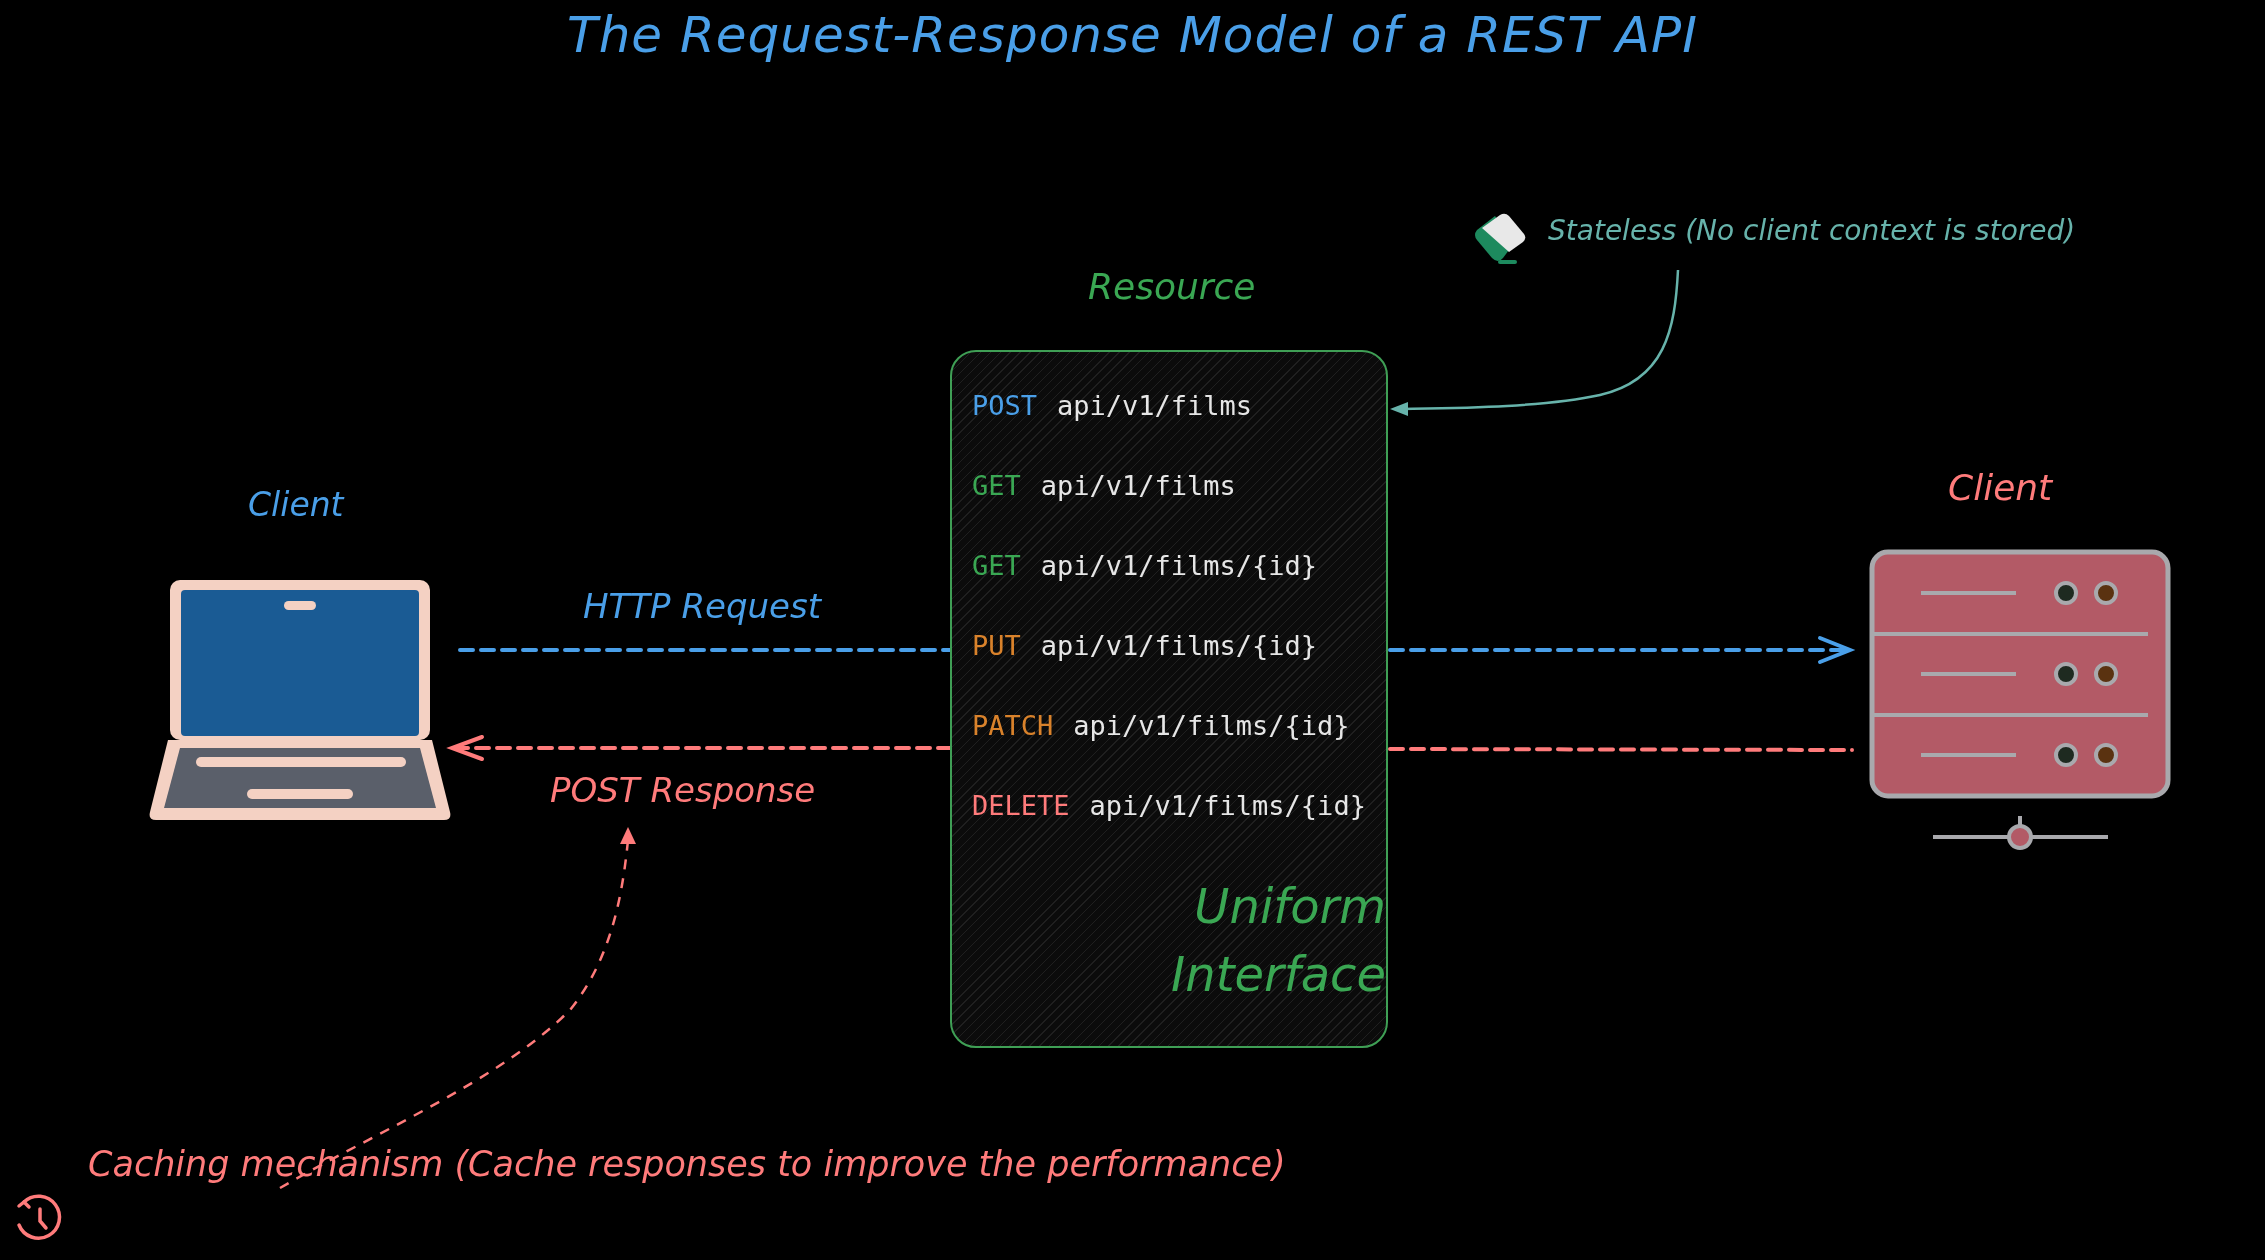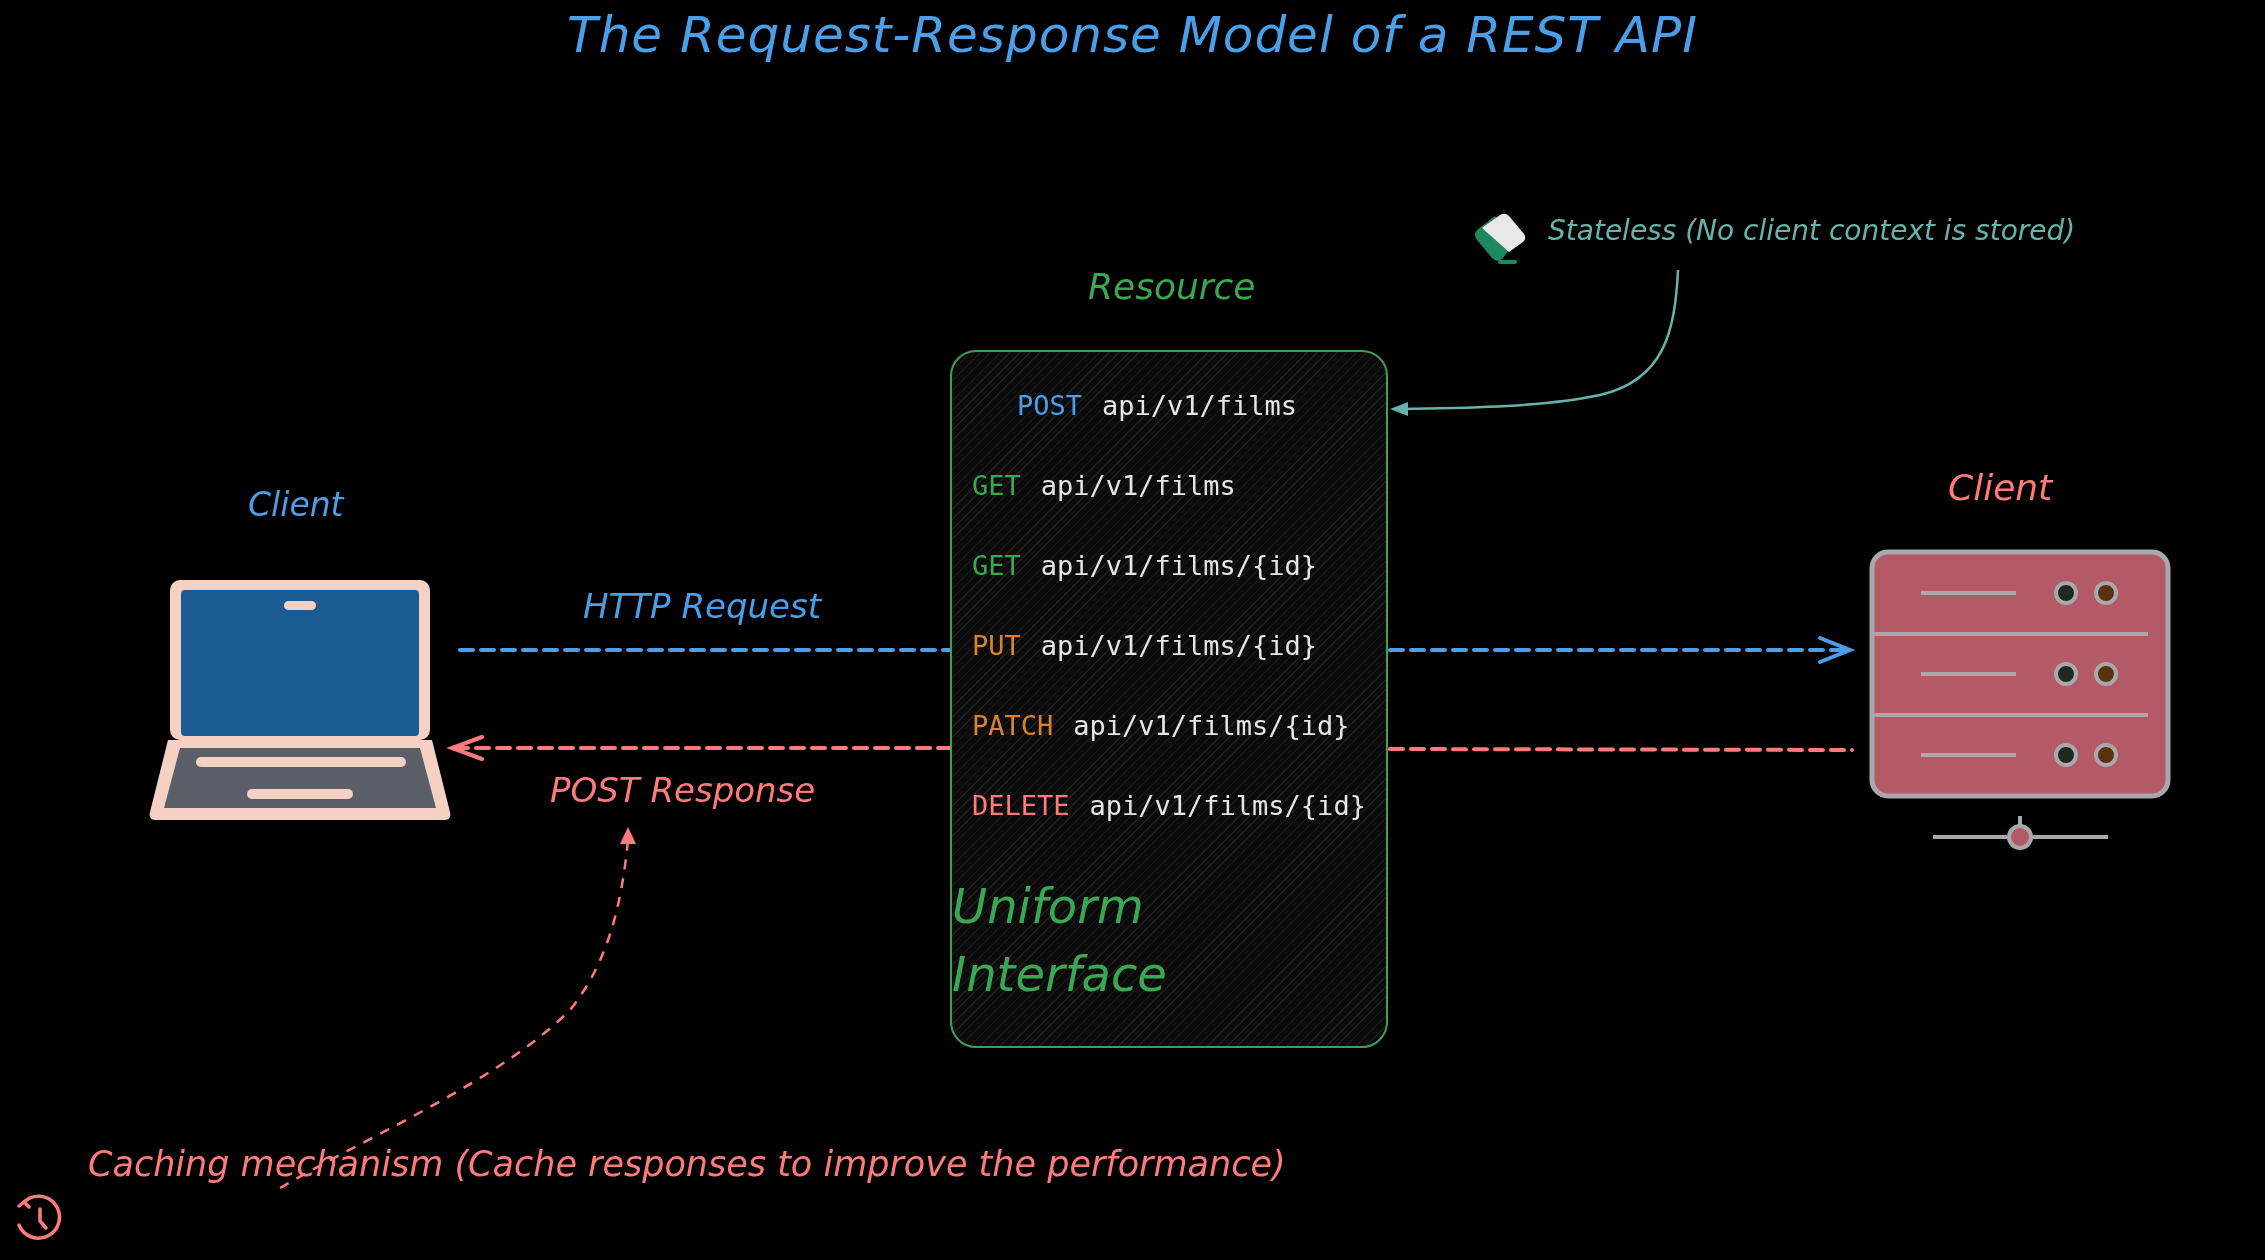--- a/index.html
+++ b/index.html
@@ -12,21 +12,21 @@
     .label-resource { left: 1088px; top: 266px; font-size: 36px; color: #3aa753; }
     .label-req { left: 583px; top: 586px; font-size: 34px; color: #4a9fe8; }
     .label-resp { left: 550px; top: 770px; font-size: 34px; color: #ff7b7b; }
     .stateless { left: 1548px; top: 214px; font-size: 28px; color: #67b3ab; }
     .caching { left: 88px; top: 1144px; font-size: 35px; color: #ff7b7b; }
     .resource-box { position: absolute; left: 950px; top: 350px; width: 438px; height: 698px;
                     border: 2px solid #3f9f55; border-radius: 26px; box-sizing: border-box;
                     background: repeating-linear-gradient(135deg, #0b0b0b 0 6px, #1f1f1f 6px 7px); }
     .ep { position: absolute; left: 20px; font-family: "DejaVu Sans Mono", monospace; font-size: 27px; color: #e6e6e6; white-space: nowrap; }
     .ep .m { margin-right: 20px; }
-    .uniform { position: absolute; left: 0; width: 100%; top: 520px; text-align: left;
+    .uniform { position: absolute; left: 0; width: 100%; top: 520px; text-align: right;
                font-family: "DejaVu Sans", sans-serif; font-style: italic; font-size: 48px; line-height: 68px; color: #3aa753; }
     svg.overlay { position: absolute; left: 0; top: 0; }
   </style>
 </head>
 <body>
 
 <div class="hand title">The Request-Response Model of a REST API</div>
 
 <svg class="overlay" width="2265" height="1260">
 
@@ -96,21 +96,21 @@
 <div class="hand label-client">Client</div>
 <div class="hand label-server">Client</div>
 <div class="hand label-resource">Resource</div>
 <div class="hand label-req">HTTP Request</div>
 <div class="hand label-resp">POST Response</div>
 <div class="hand stateless">Stateless (No client context is stored)</div>
 <div class="hand caching">Caching mechanism (Cache responses to improve the performance)</div>
 
 <div class="resource-box">
   <div class="ep" style="top:38px">
-    <span class="m" style="color: rgb(74, 159, 232); margin-left: 45px;">POST</span><span>api/v1/films</span>
+    <span class="m" style="color: rgb(74, 159, 232);">POST</span><span>api/v1/films</span>
   </div>
   <div class="ep" style="top:118px">
     <span class="m" style="color: rgb(58, 167, 83);">GET</span><span>api/v1/films</span>
   </div>
   <div class="ep" style="top:198px">
     <span class="m" style="color: rgb(58, 167, 83);">GET</span><span>api/v1/films/{id}</span>
   </div>
   <div class="ep" style="top:278px">
     <span class="m" style="color: rgb(217, 130, 43);">PUT</span><span>api/v1/films/{id}</span>
   </div>

